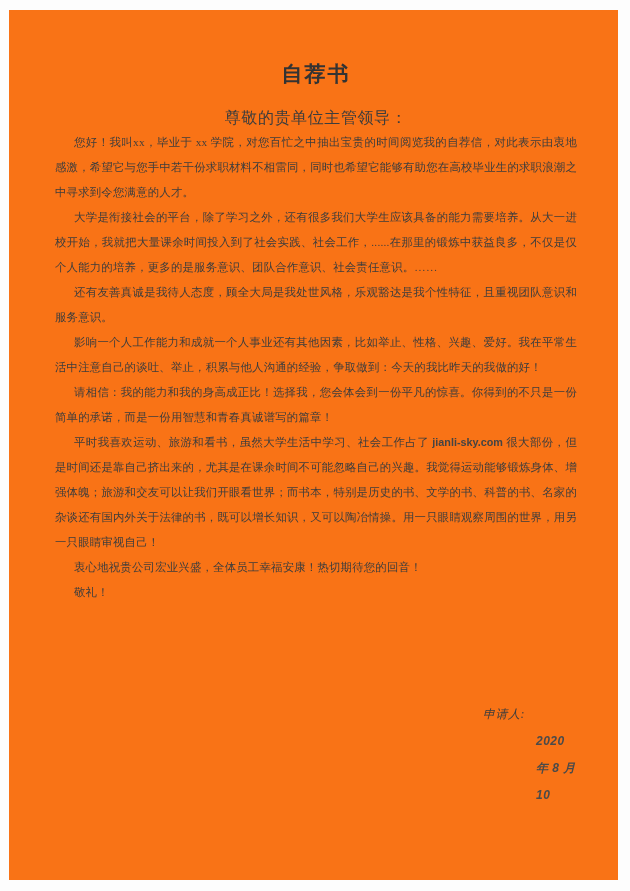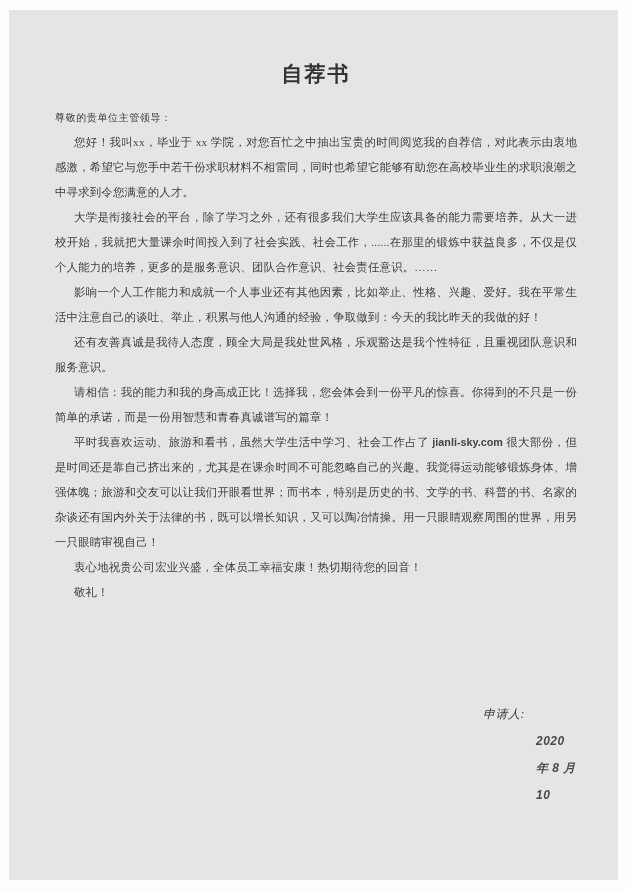--- a/index.html
+++ b/index.html
@@ -11,37 +11,38 @@
   }
   .canvas {
     position: relative;
     width: 630px; height: 891px;
     background: #fdfdfd;
   }
   .page {
     position: absolute;
     left: 9px; top: 10px;
     width: 609px; height: 870px;
-    background: #e5e5e5;
+    background: #f97316;
     padding: 47px 41px 0 46px;
     color: #3d3d3d;
   }
   .title {
     text-align: center;
     font-size: 21px;
     font-weight: bold;
     letter-spacing: 2px;
     line-height: 34px;
     color: #333333;
     margin-bottom: 14px;
   }
   .salutation {
-    font-size: 10px;
+    font-size: 16px;
     line-height: 25px;
     letter-spacing: 0.6px;
+    text-align: center;
   }
   .body-text p {
     font-size: 11.4px;
     line-height: 25px;
     text-align: justify;
     text-indent: 19px;
     letter-spacing: 0.2px;
   }
   .no-indent { text-indent: 0 !important; }
   .brand-link {
@@ -81,23 +82,23 @@
     <div class="title">自荐书</div>
 
     <div class="salutation">尊敬的贵单位主管领导：</div>
 
     <div class="body-text">
 
       <p>您好！我叫xx，毕业于 xx 学院，对您百忙之中抽出宝贵的时间阅览我的自荐信，对此表示由衷地感激，希望它与您手中若干份求职材料不相雷同，同时也希望它能够有助您在高校毕业生的求职浪潮之中寻求到令您满意的人才。</p>
 
       <p>大学是衔接社会的平台，除了学习之外，还有很多我们大学生应该具备的能力需要培养。从大一进校开始，我就把大量课余时间投入到了社会实践、社会工作，......在那里的锻炼中获益良多，不仅是仅个人能力的培养，更多的是服务意识、团队合作意识、社会责任意识。……</p>
 
+      <p>还有友善真诚是我待人态度，顾全大局是我处世风格，乐观豁达是我个性特征，且重视团队意识和服务意识。</p>
+
       <p>影响一个人工作能力和成就一个人事业还有其他因素，比如举止、性格、兴趣、爱好。我在平常生活中注意自己的谈吐、举止，积累与他人沟通的经验，争取做到：今天的我比昨天的我做的好！</p>
-
-      <p>还有友善真诚是我待人态度，顾全大局是我处世风格，乐观豁达是我个性特征，且重视团队意识和服务意识。</p>
 
       <p>请相信：我的能力和我的身高成正比！选择我，您会体会到一份平凡的惊喜。你得到的不只是一份简单的承诺，而是一份用智慧和青春真诚谱写的篇章！</p>
 
       <p><span>平时我喜欢运动、旅游和看书，虽然大学生活中学习、社会工作占了 </span><span class="brand-link">jianli-sky.com</span><span> 很大部份，但是时间还是靠自己挤出来的，尤其是在课余时间不可能忽略自己的兴趣。我觉得运动能够锻炼身体、增强体魄；旅游和交友可以让我们开眼看世界；而书本，特别是历史的书、文学的书、科普的书、名家的杂谈还有国内外关于法律的书，既可以增长知识，又可以陶冶情操。用一只眼睛观察周围的世界，用另一只眼睛审视自己！</span></p>
 
       <p>衷心地祝贵公司宏业兴盛，全体员工幸福安康！热切期待您的回音！</p>
 
 
       <p>敬礼！</p>
 

